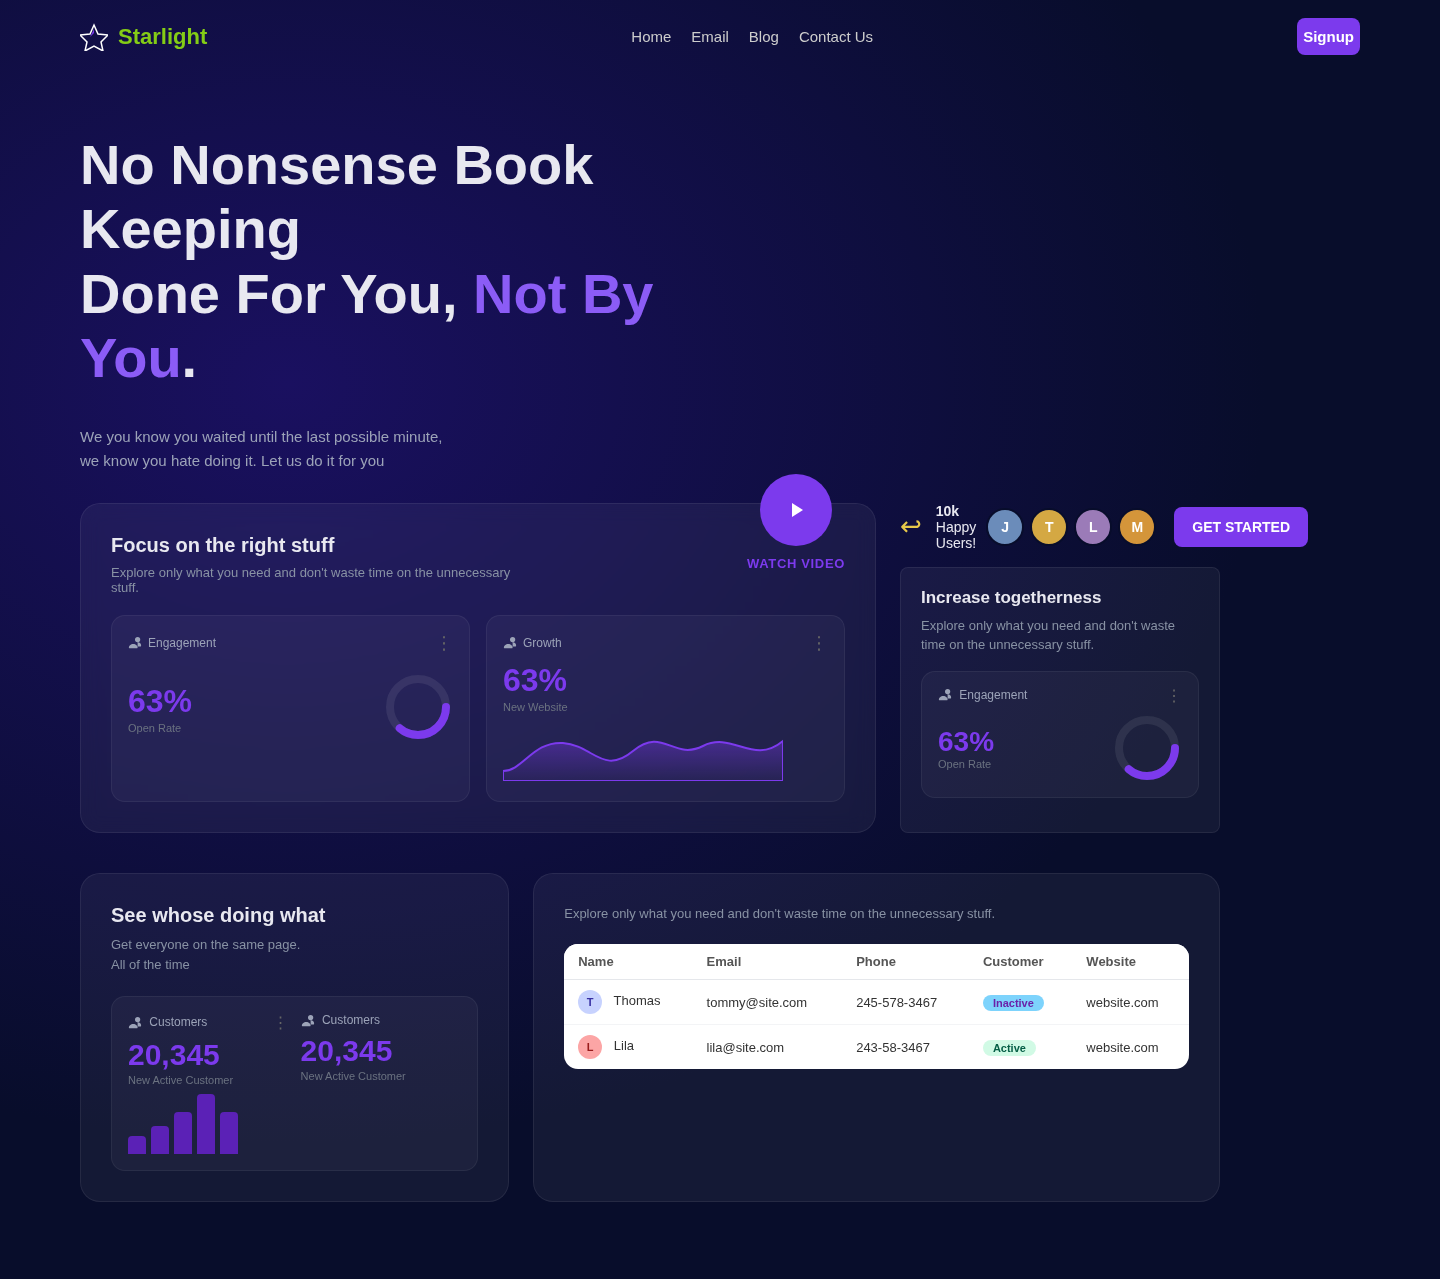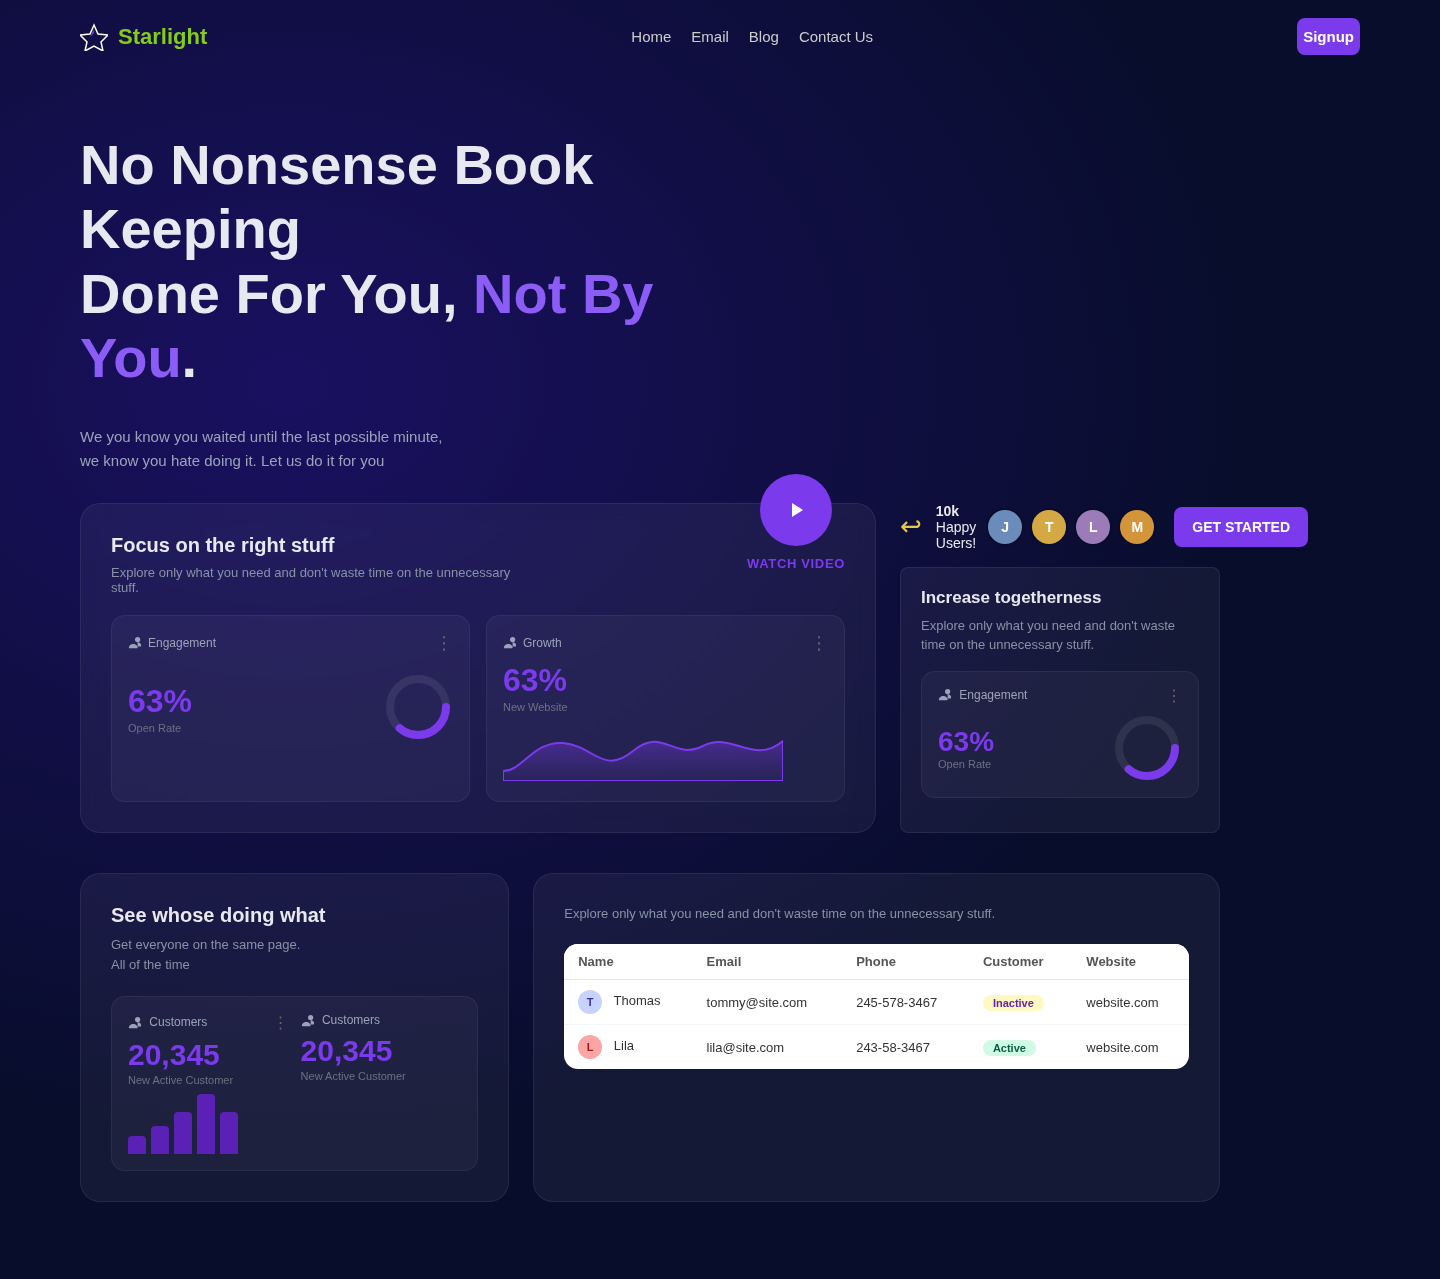--- a/index.html
+++ b/index.html
@@ -417,21 +417,21 @@
       font-size: 11px;
       font-weight: 600;
     }
 
     .status-active {
       background: #d1fae5;
       color: #065f46;
     }
 
     .status-inactive {
-      background: #fef9c3;
+      background: #7dd3fc;
       color: #6b21a8;
     }
 
     .row-avatar {
       width: 24px;
       height: 24px;
       border-radius: 50%;
       display: inline-flex;
       align-items: center;
       justify-content: center;

